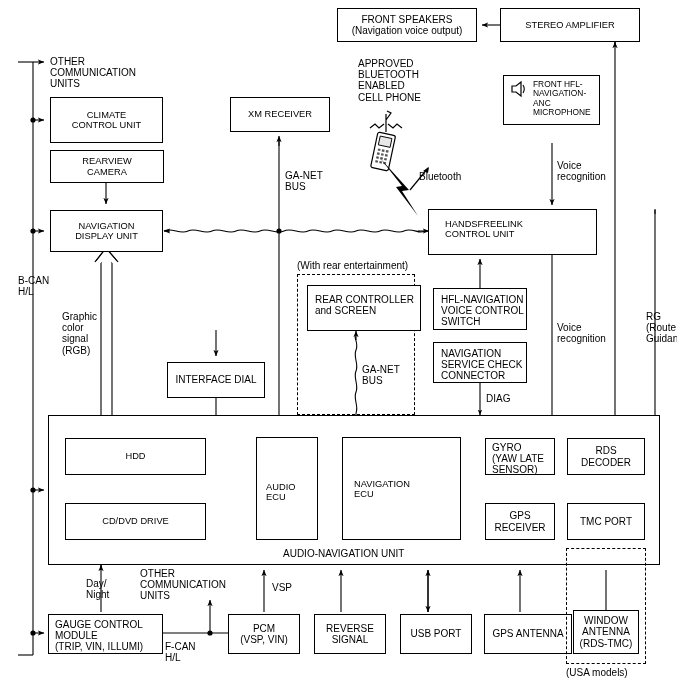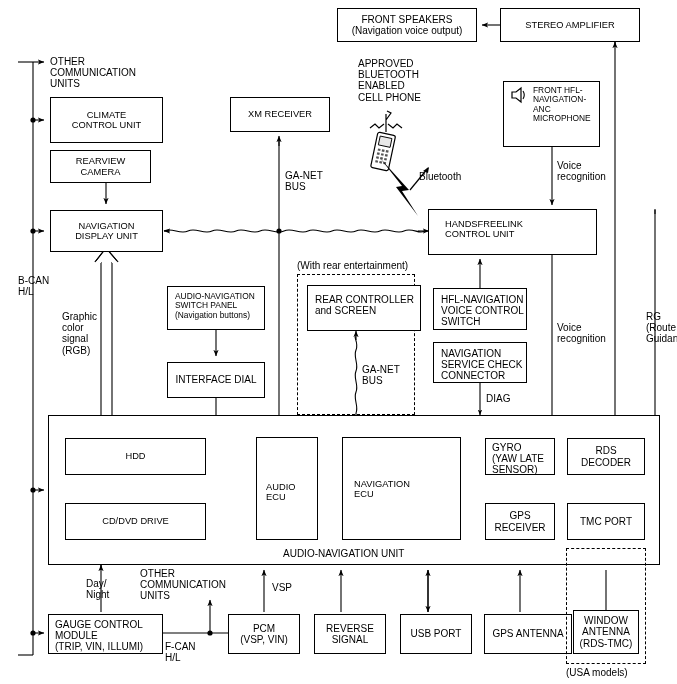--- a/index.html
+++ b/index.html
@@ -138,21 +138,21 @@
 
   <div class="lbl f85" style="left: 50px; top: 56px; white-space: pre-line;">OTHER
 COMMUNICATION
 UNITS</div>
 
   <div class="box f9" style="left:50px;top:97px;width:113px;height:46px;">
     <span style="white-space: pre-line;">CLIMATE
 CONTROL UNIT</span>
   </div>
 
-  <div class="box f9" style="left:50px;top:150px;width:101px;height:33px;">
+  <div class="box f9" style="left:50px;top:150px;width:114px;height:33px;">
     <span style="white-space: pre-line;">REARVIEW
 CAMERA</span>
   </div>
 
   <div class="box f9" style="left:50px;top:210px;width:113px;height:42px;">
     <span style="white-space: pre-line;">NAVIGATION
 DISPLAY UNIT</span>
   </div>
 
   <div class="lbl f85" style="left: 18px; top: 275px; white-space: pre-line;">B-CAN
@@ -205,21 +205,21 @@
   <div class="phonewrap" style="left:366px;top:158px;width:90px;height:65px;">
     <svg viewBox="0 0 90 65" width="90" height="65">
       <path d="M14,0 L36,28 L30,29 L52,58 L36,33 L43,32 Z" fill="#000"></path>
       <path d="M44,32 L62,10" stroke="#000" stroke-width="1.2" fill="none"></path>
       <path d="M57,13 l6,-4 l-1,6" fill="#000"></path>
     </svg>
   </div>
 
   <div class="lbl f85" style="left:419px;top:171px;">Bluetooth</div>
 
-  <div class="box lft f8" style="left:503px;top:81px;width:97px;height:66px;padding:4px 2px;">
+  <div class="box lft f8" style="left:503px;top:75px;width:97px;height:50px;padding:4px 2px;">
     <svg class="mic" viewBox="0 0 20 18">
       <rect x="1" y="1" width="18" height="16" fill="none" stroke="none"></rect>
       <path d="M4,6 L4,12 L8,12 L13,16 L13,2 L8,6 Z" fill="#fff" stroke="#000" stroke-width="1.2"></path>
       <path d="M15,5 Q17.5,9 15,13" fill="none" stroke="#000" stroke-width="1.1"></path>
     </svg>
     <span style="white-space:pre-line;">FRONT HFL-
 NAVIGATION-
 ANC
 MICROPHONE</span>
   </div>
@@ -232,25 +232,20 @@
 CONTROL UNIT</span>
   </div>
 
   <div class="lbl f85" style="left: 557px; top: 322px; white-space: pre-line;">Voice
 recognition</div>
 
   <div class="lbl f85" style="left: 646px; top: 311px; white-space: pre-line;">RG
 (Route
 Guidance)</div>
 
-  <div class="box lft f8" style="left:167px;top:286px;width:98px;height:44px;padding:5px 0 0 5px;">
-    <span style="white-space:pre-line;">AUDIO-NAVIGATION
-SWITCH PANEL
-(Navigation buttons)</span>
-  </div>
 
   <div class="box f85" style="left:167px;top:362px;width:98px;height:36px;">
     <span>INTERFACE DIAL</span>
   </div>
 
   <div class="lbl f85" style="left:297px;top:260px;">(With rear entertainment)</div>
 
   <div class="dashbox" style="left:297px;top:274px;width:118px;height:141px;"></div>
 
   <div class="box lft f85" style="left:307px;top:285px;width:114px;height:46px;padding:8px 0 0 5px;">

